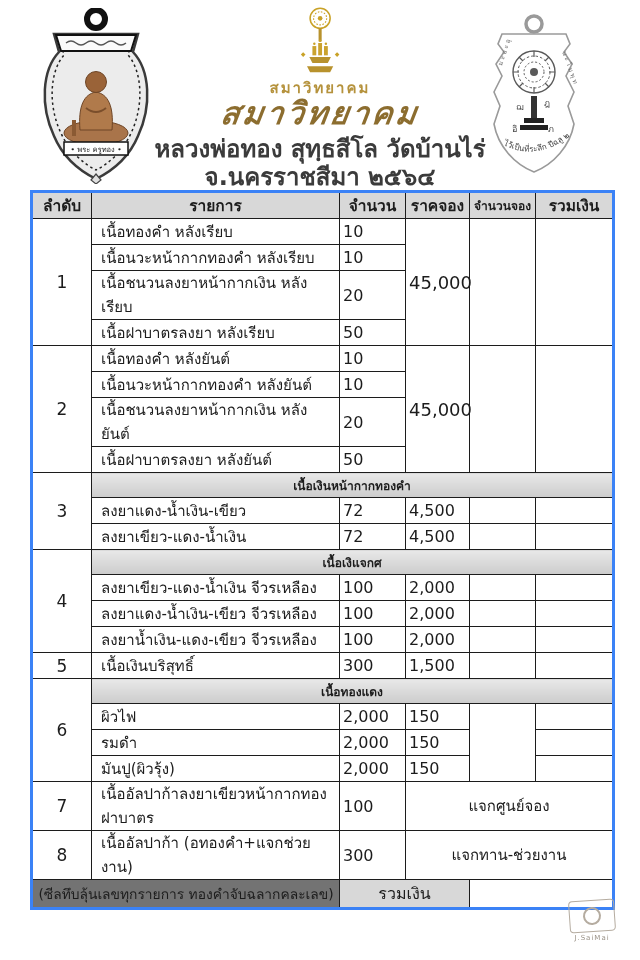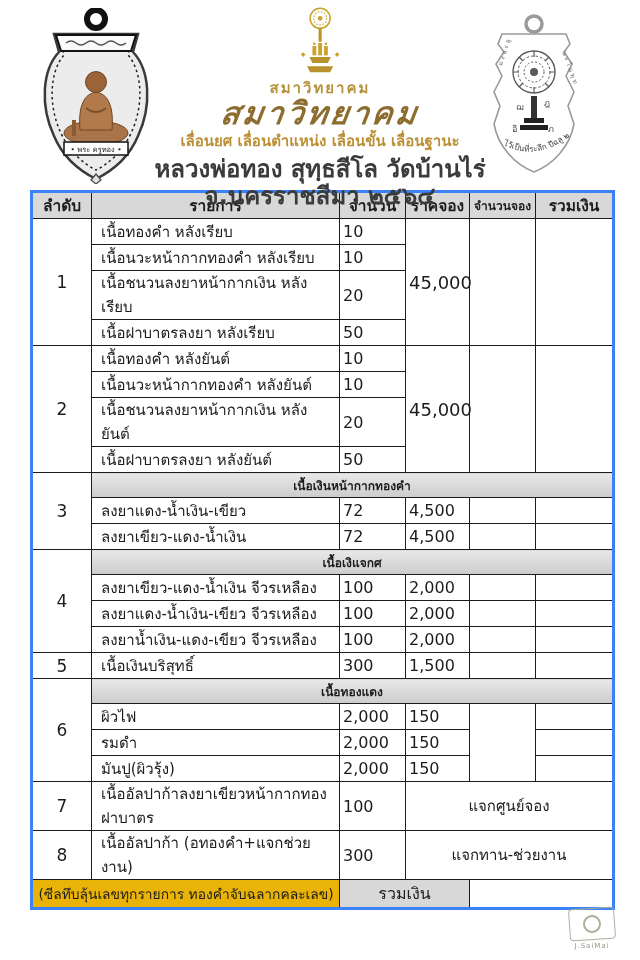--- a/index.html
+++ b/index.html
@@ -51,35 +51,35 @@
   th.small-col { font-size:12px; }
   td.no   { text-align:center; font-size:17px; }
   td.item { text-align:left; padding-left:9px; }
   td.num  { text-align:left; font-size:16px; }
   td.price-big { text-align:center; font-size:18px; }
   td.section-band {
     background:linear-gradient(#e8e8e8,#cccccc);
     text-align:center; font-weight:bold; font-size:12px; height:24px;
   }
   td.note-span { text-align:center; font-size:15px; }
-  td.footer-note { font-size:13.8px; text-align:center; background:#eab308; height:27px; }
+  td.footer-note { font-size:13.8px; text-align:center; background:#737373; height:27px; }
   td.footer-total { text-align:center; font-size:16px; background:#d8d8d8; }
 
   
   .form-area { margin-top:18px; }
   .formline {
     display:flex; align-items:flex-end;
     margin:0 32px 20px 34px; font-size:18px; color:#1e1e1e;
   }
   .formline .lbl { white-space:nowrap; padding-right:2px; }
   .blank { border-bottom:2.2px dotted #3c3c3c; height:1.25em; }
   .blank.b1 { flex:1.18; }
   .blank.b2 { flex:1; }
   .stamp {
-    position:absolute; right:22px; bottom:6px; width:52px; height:46px;
+    position:absolute; right:22px; bottom:14px; width:52px; height:46px;
     color:#9a9287; text-align:center;
   }
   .stamp .cam {
     width:44px; height:30px; margin:0 auto; border:1.5px solid #b5aca0;
     border-radius:4px; position:relative; transform:rotate(-4deg);
   }
   .stamp .cam::after {
     content:""; position:absolute; left:50%; top:50%; width:14px; height:14px;
     transform:translate(-50%,-50%); border:2px solid #b5aca0; border-radius:50%;
   }
@@ -122,21 +122,20 @@
         <circle cx="22.5" cy="49" r="1.6" fill="#c9a227"></circle>
         <circle cx="30" cy="45" r="1.6" fill="#c9a227"></circle>
         <circle cx="37.5" cy="49" r="1.6" fill="#c9a227"></circle>
         <polygon points="16,66 44,66 40,74 20,74" fill="#b8922d"></polygon>
         <polygon points="13,78 47,78 43,86 17,86" fill="#b8922d"></polygon>
         <polygon points="8,60 11,63 8,66 5,63" fill="#c9a227"></polygon>
         <polygon points="52,60 55,63 52,66 49,63" fill="#c9a227"></polygon>
       </svg>
       <div class="society-name">สมาวิทยาคม</div>
       <div class="calligraphy">สมาวิทยาคม</div>
-      <div class="blessing">เลื่อนยศ  เลื่อนตำแหน่ง  เลื่อนขั้น  เลื่อนฐานะ</div>
       <div class="doc-title">หลวงพ่อทอง สุทฺธสีโล วัดบ้านไร่ จ.นครราชสีมา ๒๕๖๔</div>
     </div>
 
     <svg class="amulet-right" width="112" height="168" viewBox="0 0 112 168">
       <circle cx="56" cy="10" r="8" fill="none" stroke="#9a9a9a" stroke-width="3.5"></circle>
       <path d="M24,20 L88,20 L92,30 L86,38 L94,50 L88,62 L96,78 L90,92 L96,110 C92,132 76,150 56,158 C36,150 20,132 16,110 L22,92 L16,78 L24,62 L18,50 L26,38 L20,30 Z" fill="#ffffff" stroke="#9a9a9a" stroke-width="1.6"></path>
       <g stroke="#5a5a5a" fill="none">
         <circle cx="56" cy="58" r="21" stroke-width="1.4"></circle>
         <circle cx="56" cy="58" r="16" stroke-width="1" stroke-dasharray="2.5,2"></circle>
         <circle cx="56" cy="58" r="10" stroke-width="1" stroke-dasharray="2,2"></circle>

